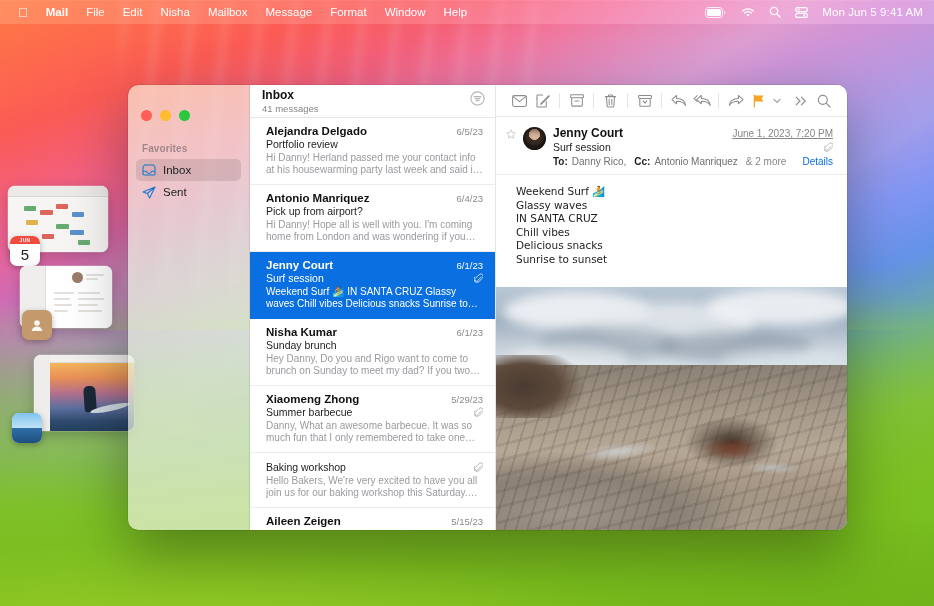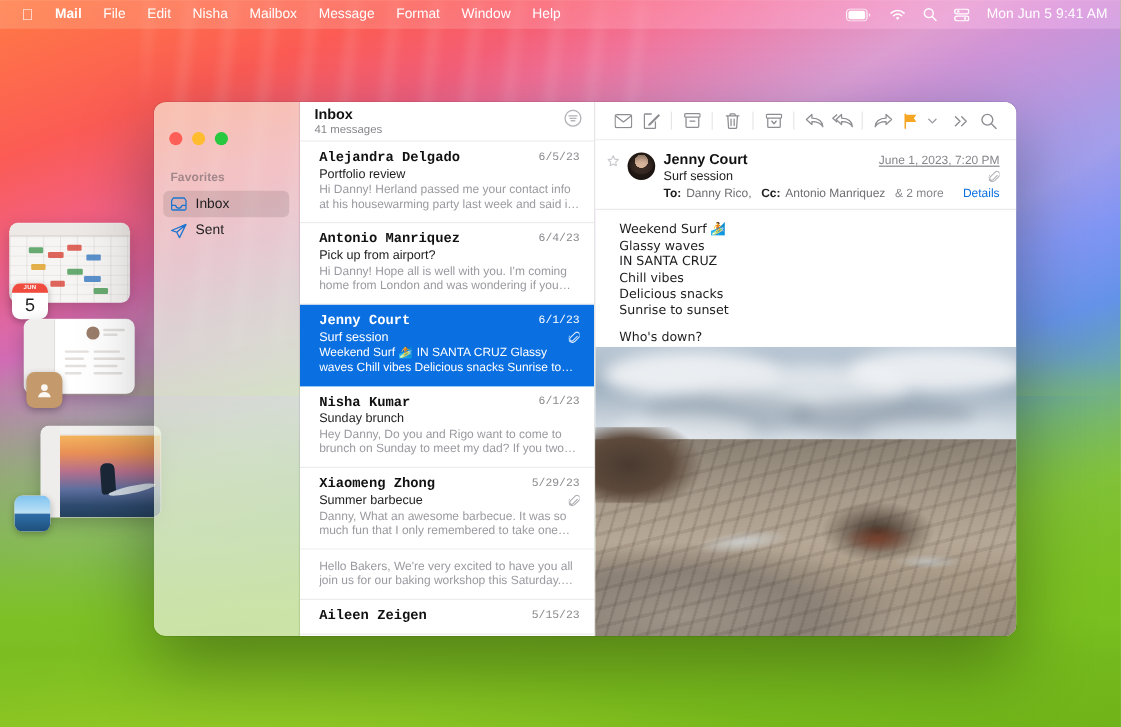--- a/index.html
+++ b/index.html
@@ -185,21 +185,21 @@
     background:#fff;
   }
   .lh-title { font-size:12px; font-weight:bold; color:#111; line-height:13px; }
   .lh-sub { font-size:9.5px; color:#86868b; margin-top:1px; }
   .filter-btn { margin-top:2px; color:#b0b0b5; display:flex; }
   #list-scroll { flex:1; overflow:hidden; }
   .msg {
     padding:7px 12px 8px 16px; border-bottom:.5px solid rgba(0,0,0,.075);
     cursor:default; position:relative;
   }
-  .msg-top { display:flex; align-items:flex-start;font-family:Liberation Mono, monospace; }
+  .msg-top { display:flex; align-items:center; }
   .msg-from { font-size:11.5px; font-weight:bold; color:#111; flex:1; }
   .msg-date { font-size:9.5px; color:#8a8a8e; padding-left:6px; }
   .msg-subj-row { display:flex; align-items:center; margin-top:1px; }
   .msg-subj { font-size:10.5px; color:#1d1d1f; flex:1; }
   .msg-clip { color:#a9a9ae; display:flex; }
   .msg-prev {
     font-size:10px; color:#9a9aa0; line-height:12px; margin-top:2px;
     display:-webkit-box; -webkit-line-clamp:2; -webkit-box-orient:vertical; overflow:hidden;
   }
   .msg.selected { background:#0a6fe0; border-bottom-color:transparent; }
@@ -241,21 +241,21 @@
   .mh-time { font-size:10px; color:#86868b;text-decoration:underline; }
   .mh-row2 { display:flex; align-items:center; margin-top:1px; }
   .mh-subj { font-size:10.5px; color:#1d1d1f; flex:1; }
   .mh-clip { color:#b0b0b5; display:flex; }
   .mh-row3 { display:flex; align-items:baseline; margin-top:3px; font-size:10px; color:#86868b; gap:4px; }
   .mh-lbl { color:#1d1d1f; font-weight:bold; }
   .mh-val { color:#6e6e73; }
   .mh-more { color:#86868b; margin-left:4px; }
   .mh-details { margin-left:auto; color:#0a6fe0; }
 
-  #msg-body { padding:10px 14px 0 20px; font-size:10.5px; color:#1d1d1f; line-height:13.5px; }
+  #msg-body { padding:10px 14px 12px 20px; font-size:10.5px; color:#1d1d1f; line-height:13.5px; }
   #msg-body .blank { height:9px; }
   #attachment { flex:1; position:relative; overflow:hidden; }
 
   
   .ph { position:absolute; inset:0; }
   .ph-sky {
     position:absolute; left:0; right:0; top:0; height:46%;
     background:linear-gradient(180deg,#b9c7d4 0%,#9fb0c0 30%,#cdd6de 58%,#dfe6ec 80%,#cfd9e2 100%);
   }
   .cloud { position:absolute; border-radius:50%; filter:blur(6px); }
@@ -533,20 +533,28 @@
               <div class="msg-subj">Summer barbecue</div>
               <div class="msg-clip">
                 <svg width="9" height="11" viewBox="0 0 9 11">
                   <path d="M7.1 4.2 3.6 7.7a1.6 1.6 0 0 1-2.3-2.3L5.1 1.6a2.4 2.4 0 0 1 3.4 3.4L4.9 8.6a3.2 3.2 0 0 1-4.5-4.5" fill="none" stroke="currentColor" stroke-width=".85" stroke-linecap="round"></path>
                 </svg>
               </div>
             </div>
             <div class="msg-prev">Danny, What an awesome barbecue. It was so much fun that I only remembered to take one picture, but at least it's a good o...</div>
           </div>
           <div class="msg">
+            <div class="msg-subj-row">
+              <div class="msg-subj">Baking workshop</div>
+              <div class="msg-clip">
+                <svg width="9" height="11" viewBox="0 0 9 11">
+                  <path d="M7.1 4.2 3.6 7.7a1.6 1.6 0 0 1-2.3-2.3L5.1 1.6a2.4 2.4 0 0 1 3.4 3.4L4.9 8.6a3.2 3.2 0 0 1-4.5-4.5" fill="none" stroke="currentColor" stroke-width=".85" stroke-linecap="round"></path>
+                </svg>
+              </div>
+            </div>
             <div class="msg-prev">Hello Bakers, We're very excited to have you all join us for our baking workshop this Saturday. This will be an ongoing series...</div>
           </div>
           <div class="msg">
             <div class="msg-top">
               <div class="msg-from">Aileen Zeigen</div>
               <div class="msg-date">5/15/23</div>
             </div>
           </div>
         </div>
     </div>
@@ -669,21 +677,20 @@
       </div>
 
       <div id="msg-body">
           <div class="emoji">Weekend Surf 🏄</div>
           <div class="emoji">Glassy waves</div>
           <div class="emoji">IN SANTA CRUZ</div>
           <div class="emoji">Chill vibes</div>
           <div class="emoji">Delicious snacks</div>
           <div class="emoji">Sunrise to sunset</div>
           <div class="blank"></div>
-          <div class="emoji">Who's down?</div>
         </div>
 
       <div id="attachment">
         <div class="ph">
           <div class="ph-sky"></div>
           <div class="cloud" style="left:2%;top:2%;width:42%;height:16%;background:#f2f4f6;opacity:.9"></div>
           <div class="cloud" style="left:28%;top:6%;width:46%;height:18%;background:#e7ebef;opacity:.85"></div>
           <div class="cloud" style="left:60%;top:1%;width:42%;height:15%;background:#f4f6f8;opacity:.85"></div>
           <div class="cloud" style="left:12%;top:16%;width:40%;height:14%;background:#8e9daa;opacity:.55"></div>
           <div class="cloud" style="left:46%;top:18%;width:44%;height:13%;background:#7d8c9b;opacity:.5"></div>

